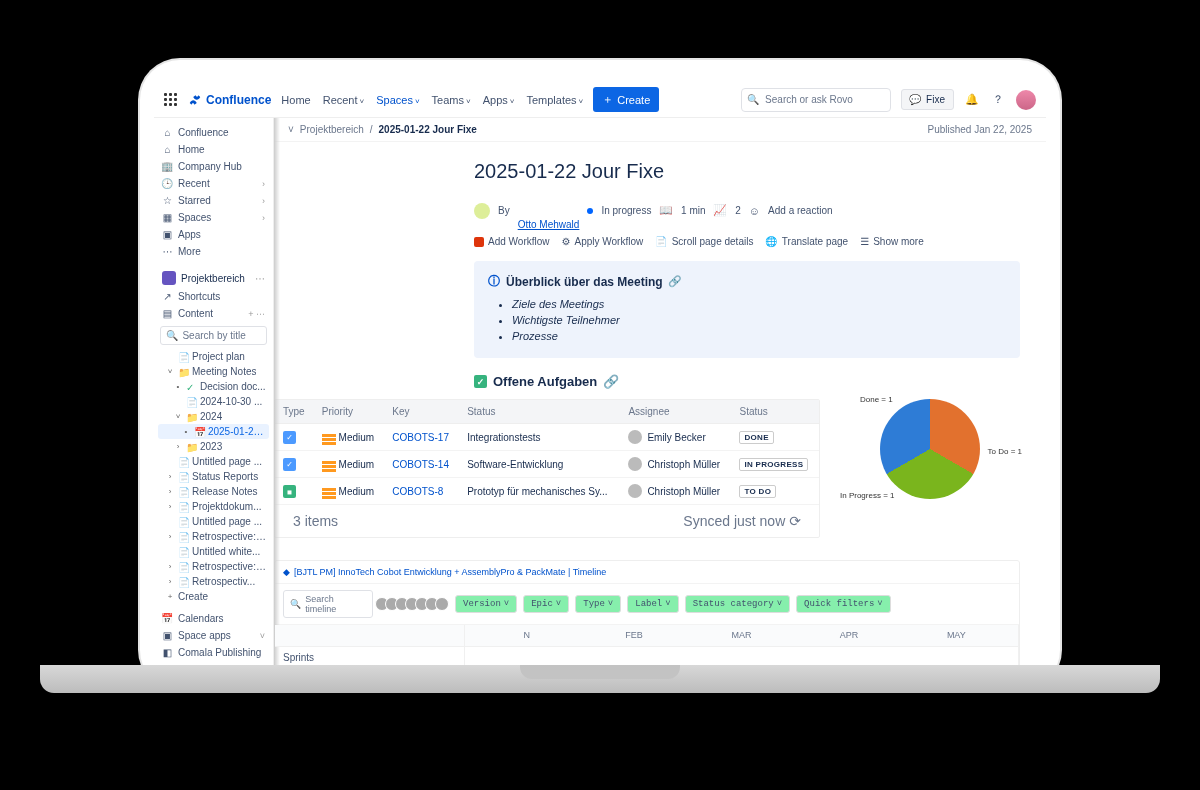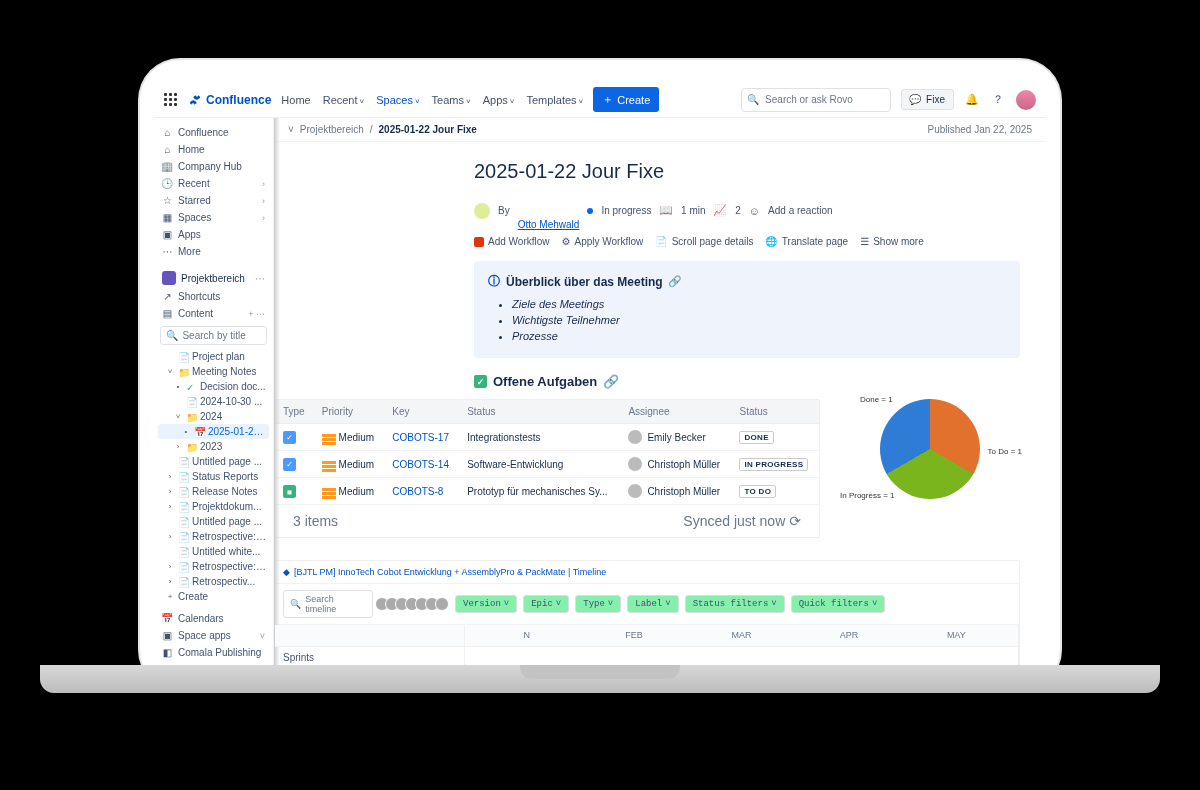--- a/index.html
+++ b/index.html
@@ -557,21 +557,21 @@
                 </div>
               <div class="pill">
                   <span>Type</span>
                   <span>˅</span>
                 </div>
               <div class="pill">
                   <span>Label</span>
                   <span>˅</span>
                 </div>
               <div class="pill">
-                  <span>Status filters</span>
+                  <span>Status category</span>
                   <span>˅</span>
                 </div>
               <div class="pill">
                   <span>Quick filters</span>
                   <span>˅</span>
                 </div>
             </div>
             <div class="tl-grid">
               <div class="tl-cell tl-head"></div>
               <div class="tl-cell tl-head">

